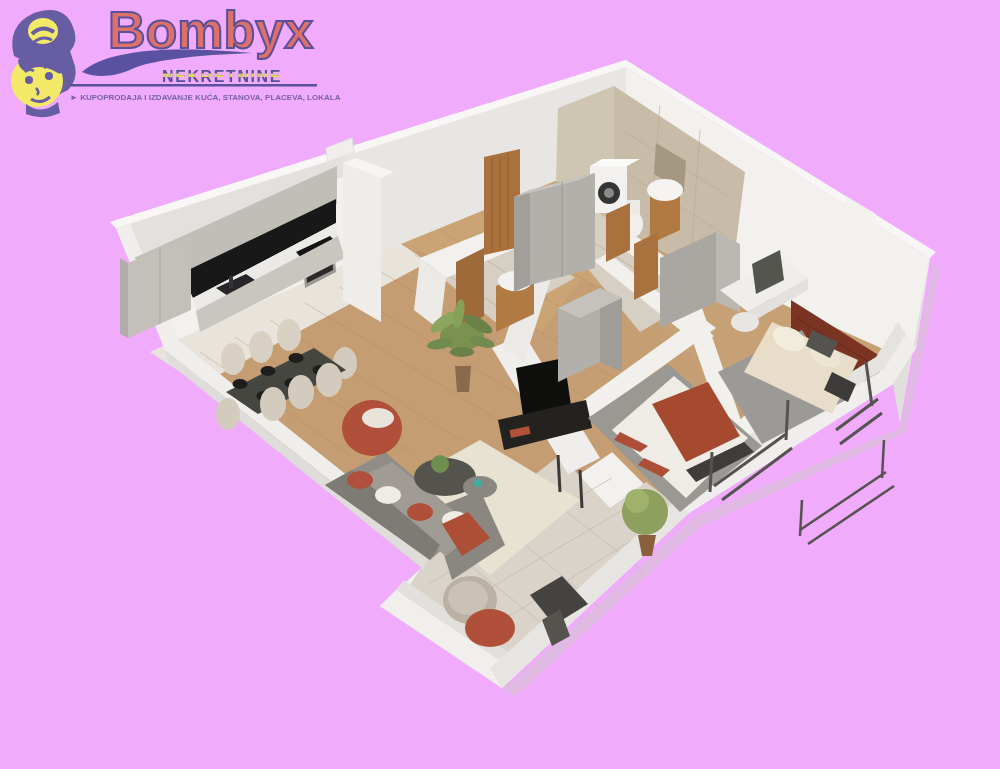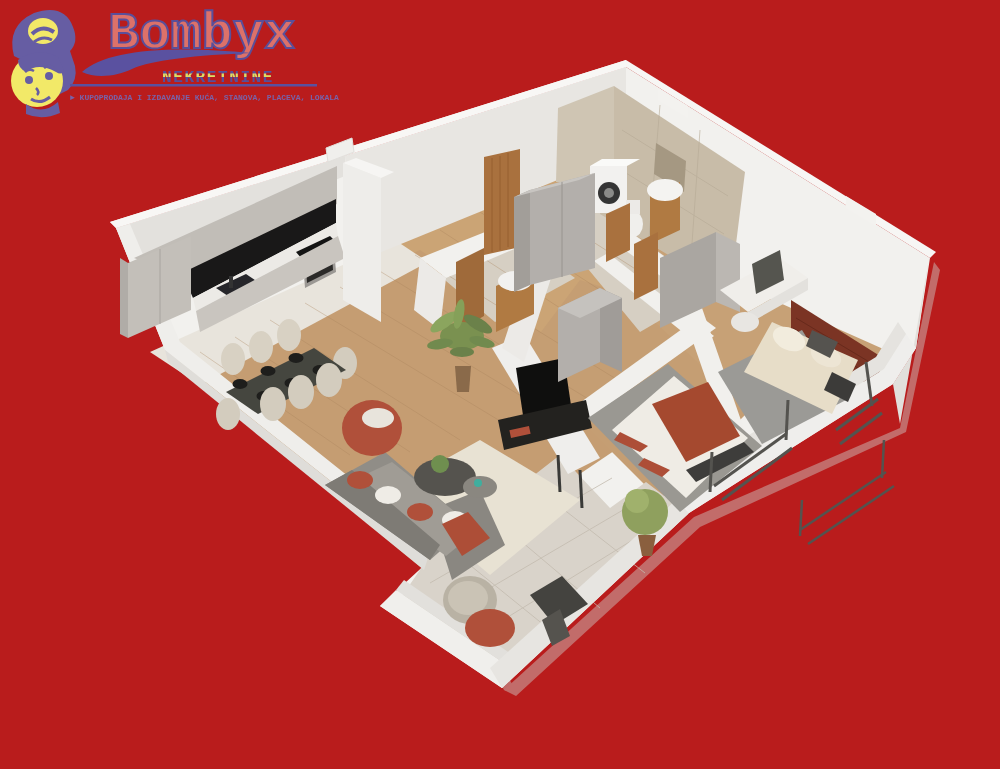--- a/index.html
+++ b/index.html
@@ -1,17 +1,17 @@
 <!DOCTYPE html>
 <html><head>
 <meta charset="utf-8">
 <style>
   html,body{margin:0;padding:0;background:#ffffff;}
-  #page{position:relative;width:1000px;height:769px;background:#b91c1c;overflow:hidden;
-        font-family:Liberation Mono, monospace;}
+  #page{position:relative;width:1000px;height:769px;background:#f0abfc;overflow:hidden;
+        font-family:Liberation Sans, sans-serif;}
 </style>
 </head>
 <body>
 <div id="page">
 <svg width="1000" height="769" viewBox="0 0 1000 769">
 
 <defs>
   <filter id="soft" x="-30%" y="-30%" width="160%" height="160%">
     <feGaussianBlur stddev="5"></feGaussianBlur>
   </filter>

